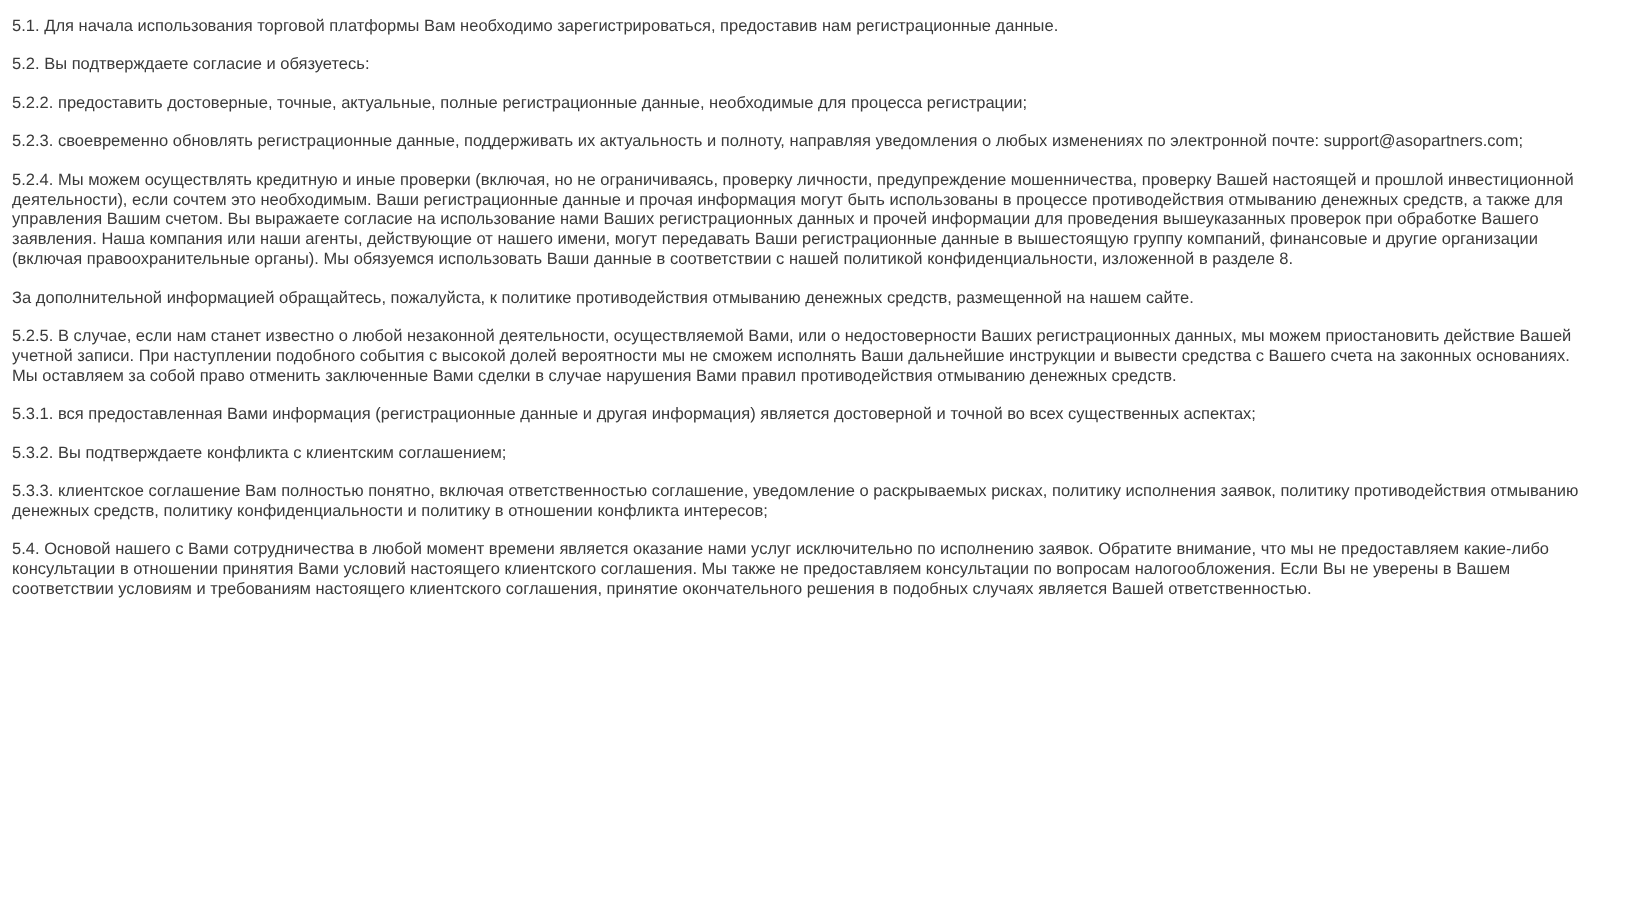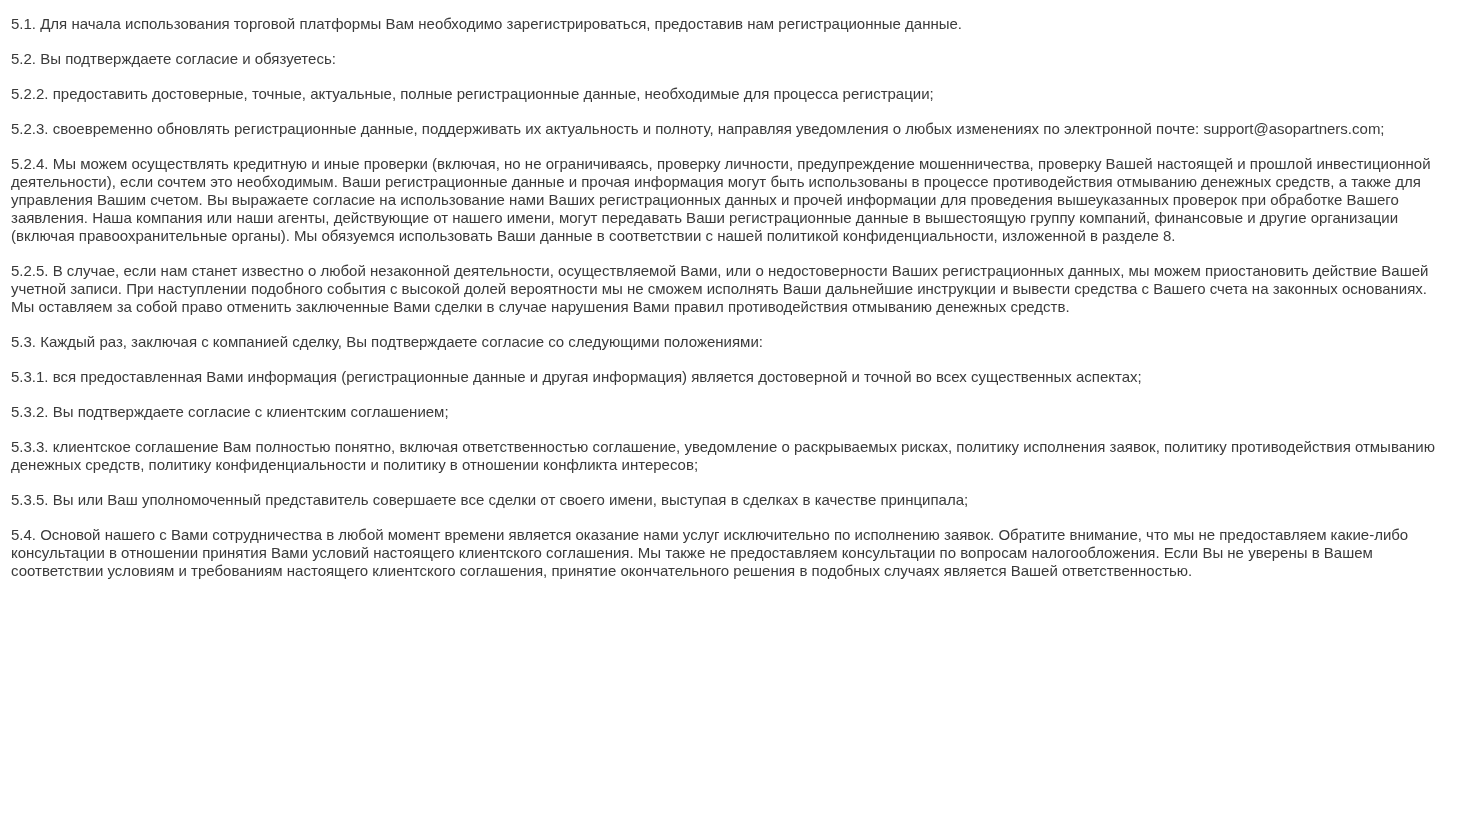--- a/index.html
+++ b/index.html
@@ -33,20 +33,19 @@
 </style>
 </head>
 <body>
 
 <main class="doc-page">
   <p>5.1. Для начала использования торговой платформы Вам необходимо зарегистрироваться, предоставив нам регистрационные данные.</p>
   <p>5.2. Вы подтверждаете согласие и обязуетесь:</p>
   <p>5.2.2. предоставить достоверные, точные, актуальные, полные регистрационные данные, необходимые для процесса регистрации;</p>
   <p>5.2.3. своевременно обновлять регистрационные данные, поддерживать их актуальность и полноту, направляя уведомления о любых изменениях по электронной почте: support@asopartners.com;</p>
   <p>5.2.4. Мы можем осуществлять кредитную и иные проверки (включая, но не ограничиваясь, проверку личности, предупреждение мошенничества, проверку Вашей настоящей и прошлой инвестиционной деятельности), если сочтем это необходимым. Ваши регистрационные данные и прочая информация могут быть использованы в процессе противодействия отмыванию денежных средств, а также для управления Вашим счетом. Вы выражаете согласие на использование нами Ваших регистрационных данных и прочей информации для проведения вышеуказанных проверок при обработке Вашего заявления. Наша компания или наши агенты, действующие от нашего имени, могут передавать Ваши регистрационные данные в вышестоящую группу компаний, финансовые и другие организации (включая правоохранительные органы). Мы обязуемся использовать Ваши данные в соответствии с нашей политикой конфиденциальности, изложенной в разделе 8.</p>
+  <p>За дополнительной информацией обращайтесь, пожалуйста, к политике противодействия отмыванию денежных средств, размещенной на нашем сайте.</p>
   <p>5.2.5. В случае, если нам станет известно о любой незаконной деятельности, осуществляемой Вами, или о недостоверности Ваших регистрационных данных, мы можем приостановить действие Вашей учетной записи. При наступлении подобного события с высокой долей вероятности мы не сможем исполнять Ваши дальнейшие инструкции и вывести средства с Вашего счета на законных основаниях. Мы оставляем за собой право отменить заключенные Вами сделки в случае нарушения Вами правил противодействия отмыванию денежных средств.</p>
-  <p>5.3. Каждый раз, заключая с компанией сделку, Вы подтверждаете согласие со следующими положениями:</p>
   <p>5.3.1. вся предоставленная Вами информация (регистрационные данные и другая информация) является достоверной и точной во всех существенных аспектах;</p>
-  <p>5.3.2. Вы подтверждаете согласие с клиентским соглашением;</p>
+  <p>5.3.2. Вы подтверждаете конфликта с клиентским соглашением;</p>
   <p>5.3.3. клиентское соглашение Вам полностью понятно, включая ответственностью соглашение, уведомление о раскрываемых рисках, политику исполнения заявок, политику противодействия отмыванию денежных средств, политику конфиденциальности и политику в отношении конфликта интересов;</p>
-  <p>5.3.5. Вы или Ваш уполномоченный представитель совершаете все сделки от своего имени, выступая в сделках в качестве принципала;</p>
   <p>5.4. Основой нашего с Вами сотрудничества в любой момент времени является оказание нами услуг исключительно по исполнению заявок. Обратите внимание, что мы не предоставляем какие-либо консультации в отношении принятия Вами условий настоящего клиентского соглашения. Мы также не предоставляем консультации по вопросам налогообложения. Если Вы не уверены в Вашем соответствии условиям и требованиям настоящего клиентского соглашения, принятие окончательного решения в подобных случаях является Вашей ответственностью.</p>
 </main>
 
 </body></html>

